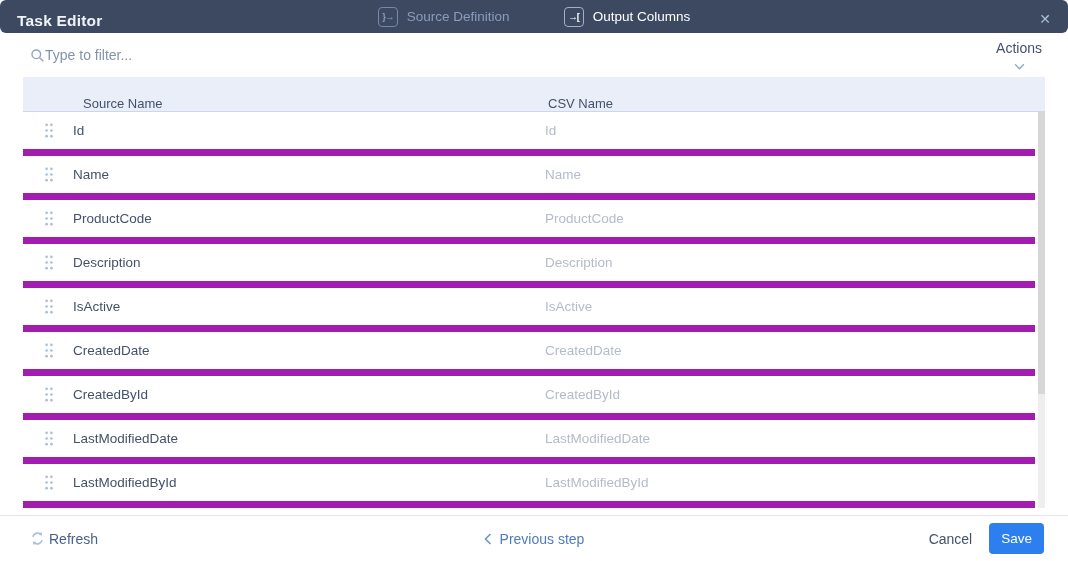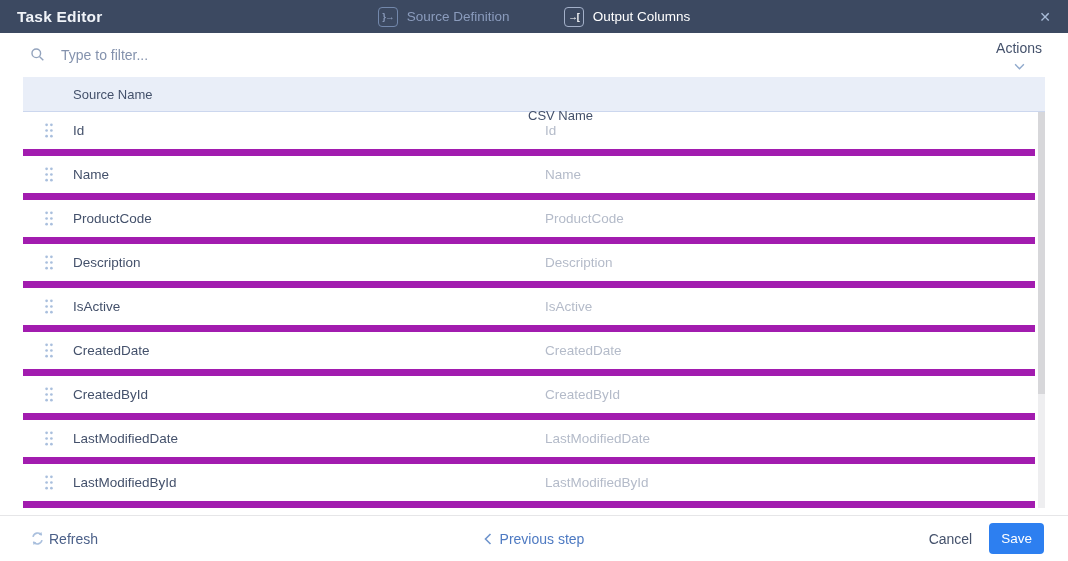--- a/index.html
+++ b/index.html
@@ -1,46 +1,46 @@
 <!DOCTYPE html>
 <html style="--header-bg: #3c4961; --accent-blue: #2d7ff0; --link-blue: #4e7ac2; --table-header-bg: #e9eef8; --text-dark: #44516b; --placeholder-gray: #b4bbc9;"><head>
 <meta charset="utf-8">
 <style>
   * { margin:0; padding:0; box-sizing:border-box; }
   body { background:#fff; font-family:"Liberation Sans", sans-serif; }
   .page { position:relative; width:1068px; height:561px; background:#fff; overflow:hidden; }
 
   
   .titlebar { position:relative; height:33px; background:var(--header-bg,#3c4961);
-              display:flex; align-items:center; padding:0 17px; }
+              display:flex; align-items:flex-start; padding:12px 17px;border-radius:6px; }
   .title { font-size:15.5px; font-weight:700; color:#f0f3f8; letter-spacing:.2px; }
   .tabs { position:absolute; left:0; right:0; top:0; height:33px;
           display:flex; align-items:center; justify-content:center; gap:54px; }
   .tab { display:flex; align-items:center; gap:9px; font-size:13.5px; cursor:pointer; }
   .tab-icon { width:20px; height:20px; border:1px solid #7388ac; border-radius:4px;
               display:flex; align-items:center; justify-content:center;
               font-size:9.5px; letter-spacing:-1px; color:#8b9cbd; font-weight:700; }
   .tab-label { color:#8b9cbd; }
   .tab.active .tab-icon { border-color:#a3b0c9; color:#ffffff; }
   .tab.active .tab-label { color:#ffffff; }
   .close-btn { margin-left:auto; color:#a9bcd8; font-size:14px; cursor:pointer; line-height:1; }
 
   
   .toolbar { height:44px; display:flex; align-items:center; padding:0 26px 0 30px; background:#fff; }
-  .filter-wrap { display:flex; align-items:flex-start; gap:16px; flex:1; }
+  .filter-wrap { display:flex; align-items:flex-end; gap:0; flex:1; }
   .filter-input { border:none; outline:none; font-size:14px; color:var(--text-dark,#44516b);
                   width:320px; font-family:"Liberation Sans", sans-serif; }
   .filter-input::placeholder { color:#8492ad; }
   .actions { display:flex; align-items:center; gap:7px; cursor:pointer;flex-direction:column; }
   .actions-label { font-size:14px; color:var(--text-dark,#44516b); }
 
   
   .table { margin:0 23px; }
   .thead { height:35px; background:var(--table-header-bg,#e9eef8); border-bottom:1px solid #ccd7ee;
-           display:flex; align-items:center; font-size:13px; color:var(--text-dark,#44516b); }
+           display:flex; align-items:flex-end; font-size:13px; color:var(--text-dark,#44516b);gap:10px; }
   .thead .sp { width:50px; }
   .thead .col-source { width:455px; }
   .thead .col-csv { flex:1;margin-top:43px; }
   .tbody { position:relative; }
   .rows { margin-right:10px; }
   .trow { height:44px; display:flex; align-items:center; border-bottom:7px solid #a21caf; }
   .drag { width:50px; padding-left:21px; display:flex; align-items:center; cursor:grab; }
   .src { width:472px; font-size:13.5px; color:var(--text-dark,#44516b); padding-left:0; }
   .csv-input { flex:1; border:none; outline:none; background:transparent; font-size:13.5px;
                color:var(--text-dark,#44516b); font-family:"Liberation Sans", sans-serif; }

